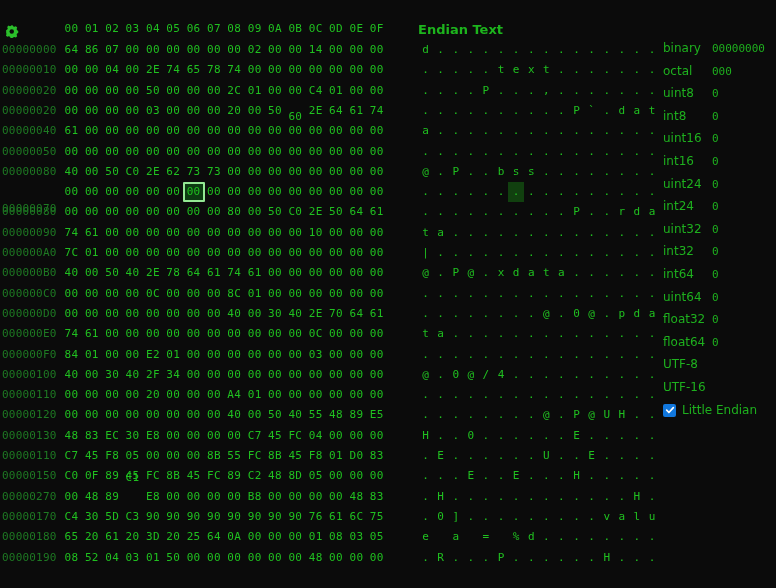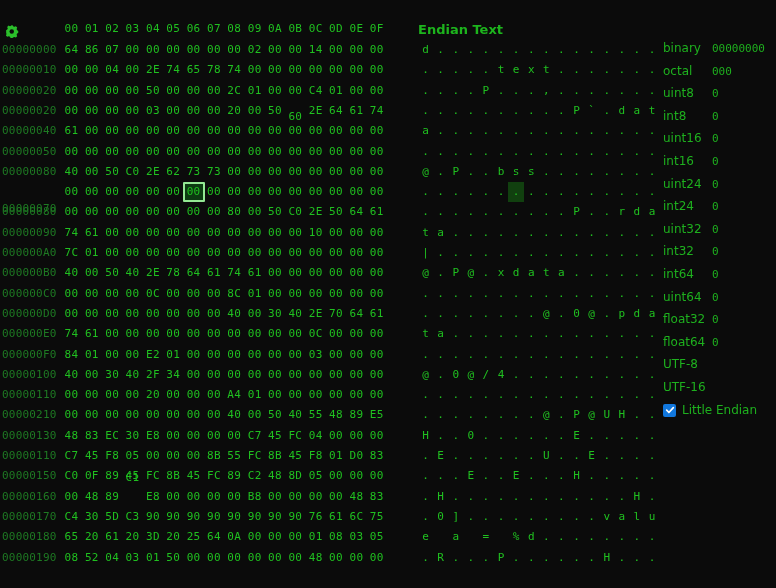--- a/index.html
+++ b/index.html
@@ -812,21 +812,21 @@
         <div class="txtcell" style="left: 508.6px; top: 369.1px;">.</div>
         <div class="txtcell" style="left: 523.7px; top: 369.1px;">.</div>
         <div class="txtcell" style="left: 538.8px; top: 369.1px;">.</div>
         <div class="txtcell" style="left: 553.9px; top: 369.1px;">.</div>
         <div class="txtcell" style="left: 569px; top: 369.1px;">.</div>
         <div class="txtcell" style="left: 584.1px; top: 369.1px;">.</div>
         <div class="txtcell" style="left: 599.2px; top: 369.1px;">.</div>
         <div class="txtcell" style="left: 614.3px; top: 369.1px;">.</div>
         <div class="txtcell" style="left: 629.4px; top: 369.1px;">.</div>
         <div class="txtcell" style="left: 644.5px; top: 369.1px;">.</div>
-        <div class="offcol" style="top: 389.4px;">00000210</div>
+        <div class="offcol" style="top: 389.4px;">00000120</div>
         <div class="hexcell" style="left: 61.5px; top: 389.4px;">00</div>
         <div class="hexcell" style="left: 81.85px; top: 389.4px;">00</div>
         <div class="hexcell" style="left: 102.2px; top: 389.4px;">00</div>
         <div class="hexcell" style="left: 122.55px; top: 389.4px;">00</div>
         <div class="hexcell" style="left: 142.9px; top: 389.4px;">00</div>
         <div class="hexcell" style="left: 163.25px; top: 389.4px;">00</div>
         <div class="hexcell" style="left: 183.6px; top: 389.4px;">00</div>
         <div class="hexcell" style="left: 203.95px; top: 389.4px;">00</div>
         <div class="hexcell" style="left: 224.3px; top: 389.4px;">40</div>
         <div class="hexcell" style="left: 244.65px; top: 389.4px;">00</div>
@@ -944,21 +944,21 @@
         <div class="txtcell" style="left: 508.6px; top: 450.3px;">E</div>
         <div class="txtcell" style="left: 523.7px; top: 450.3px;">.</div>
         <div class="txtcell" style="left: 538.8px; top: 450.3px;">.</div>
         <div class="txtcell" style="left: 553.9px; top: 450.3px;">.</div>
         <div class="txtcell" style="left: 569px; top: 450.3px;">H</div>
         <div class="txtcell" style="left: 584.1px; top: 450.3px;">.</div>
         <div class="txtcell" style="left: 599.2px; top: 450.3px;">.</div>
         <div class="txtcell" style="left: 614.3px; top: 450.3px;">.</div>
         <div class="txtcell" style="left: 629.4px; top: 450.3px;">.</div>
         <div class="txtcell" style="left: 644.5px; top: 450.3px;">.</div>
-        <div class="offcol" style="top: 470.6px;">00000160</div>
+        <div class="offcol" style="top: 470.6px;">00000270</div>
         <div class="hexcell" style="left: 61.5px; top: 470.6px;">00</div>
         <div class="hexcell" style="left: 81.85px; top: 470.6px;">48</div>
         <div class="hexcell" style="left: 102.2px; top: 470.6px;">89</div>
         <div class="hexcell" style="left: 122.55px; top: 452px;">C1</div>
         <div class="hexcell" style="left: 142.9px; top: 470.6px;">E8</div>
         <div class="hexcell" style="left: 163.25px; top: 470.6px;">00</div>
         <div class="hexcell" style="left: 183.6px; top: 470.6px;">00</div>
         <div class="hexcell" style="left: 203.95px; top: 470.6px;">00</div>
         <div class="hexcell" style="left: 224.3px; top: 470.6px;">00</div>
         <div class="hexcell" style="left: 244.65px; top: 470.6px;">B8</div>

